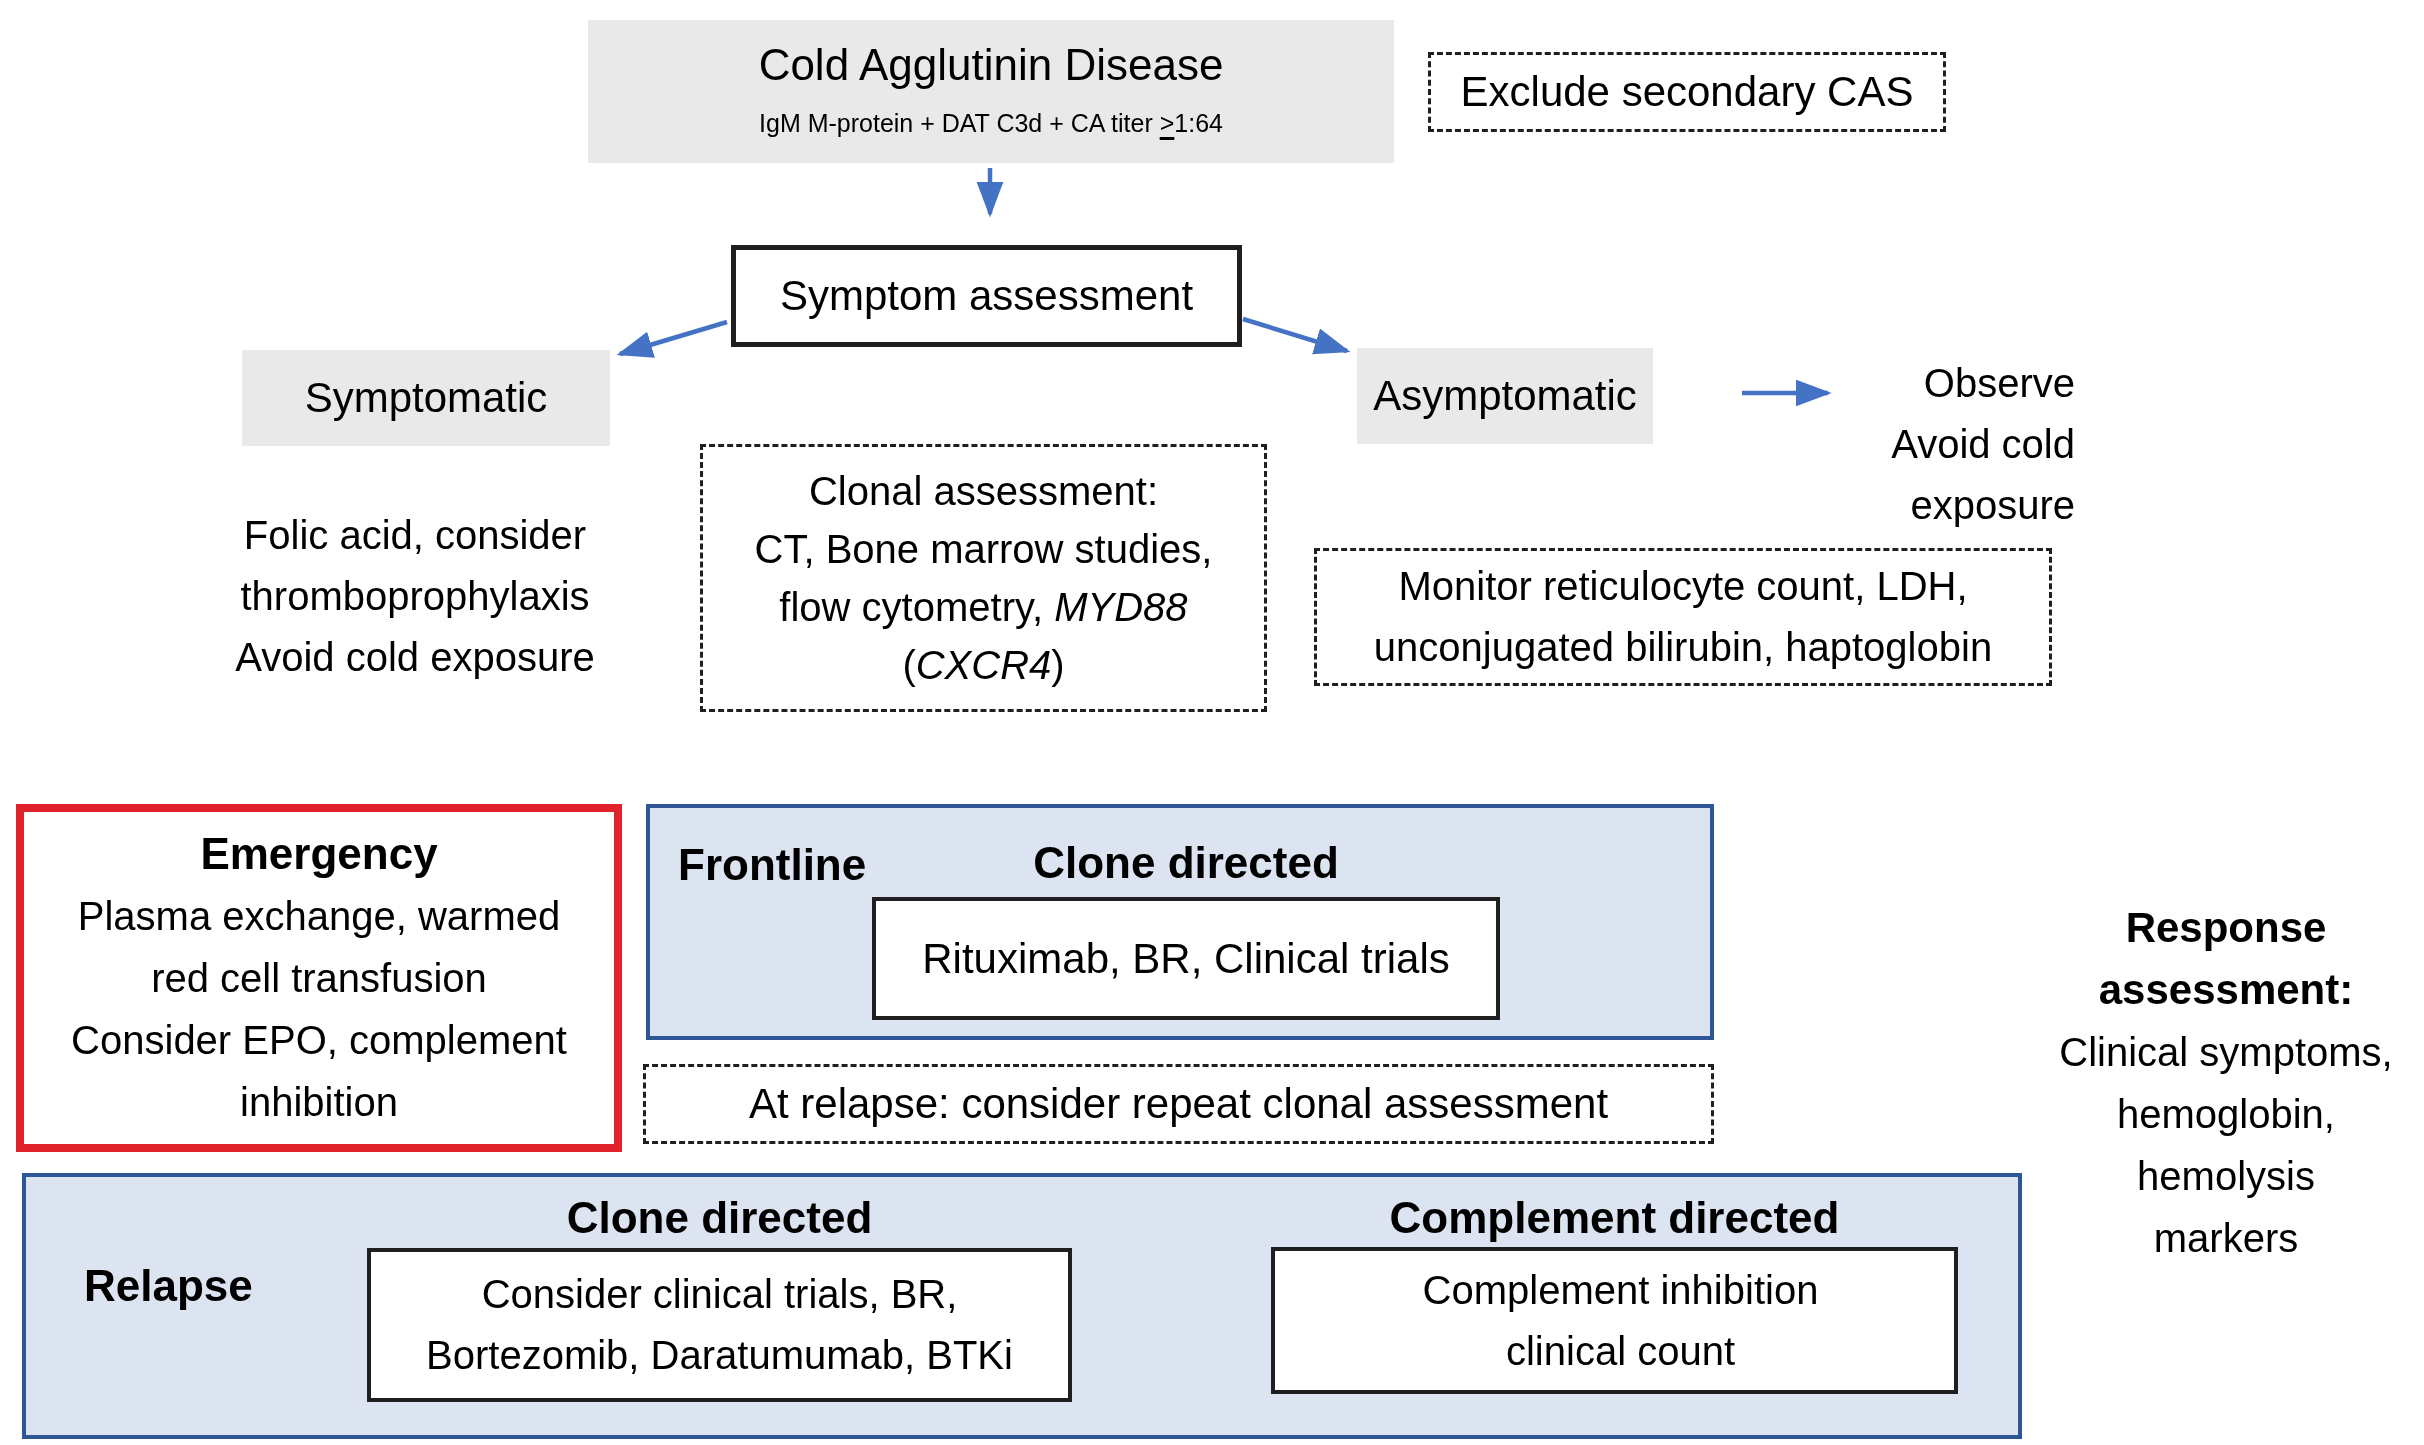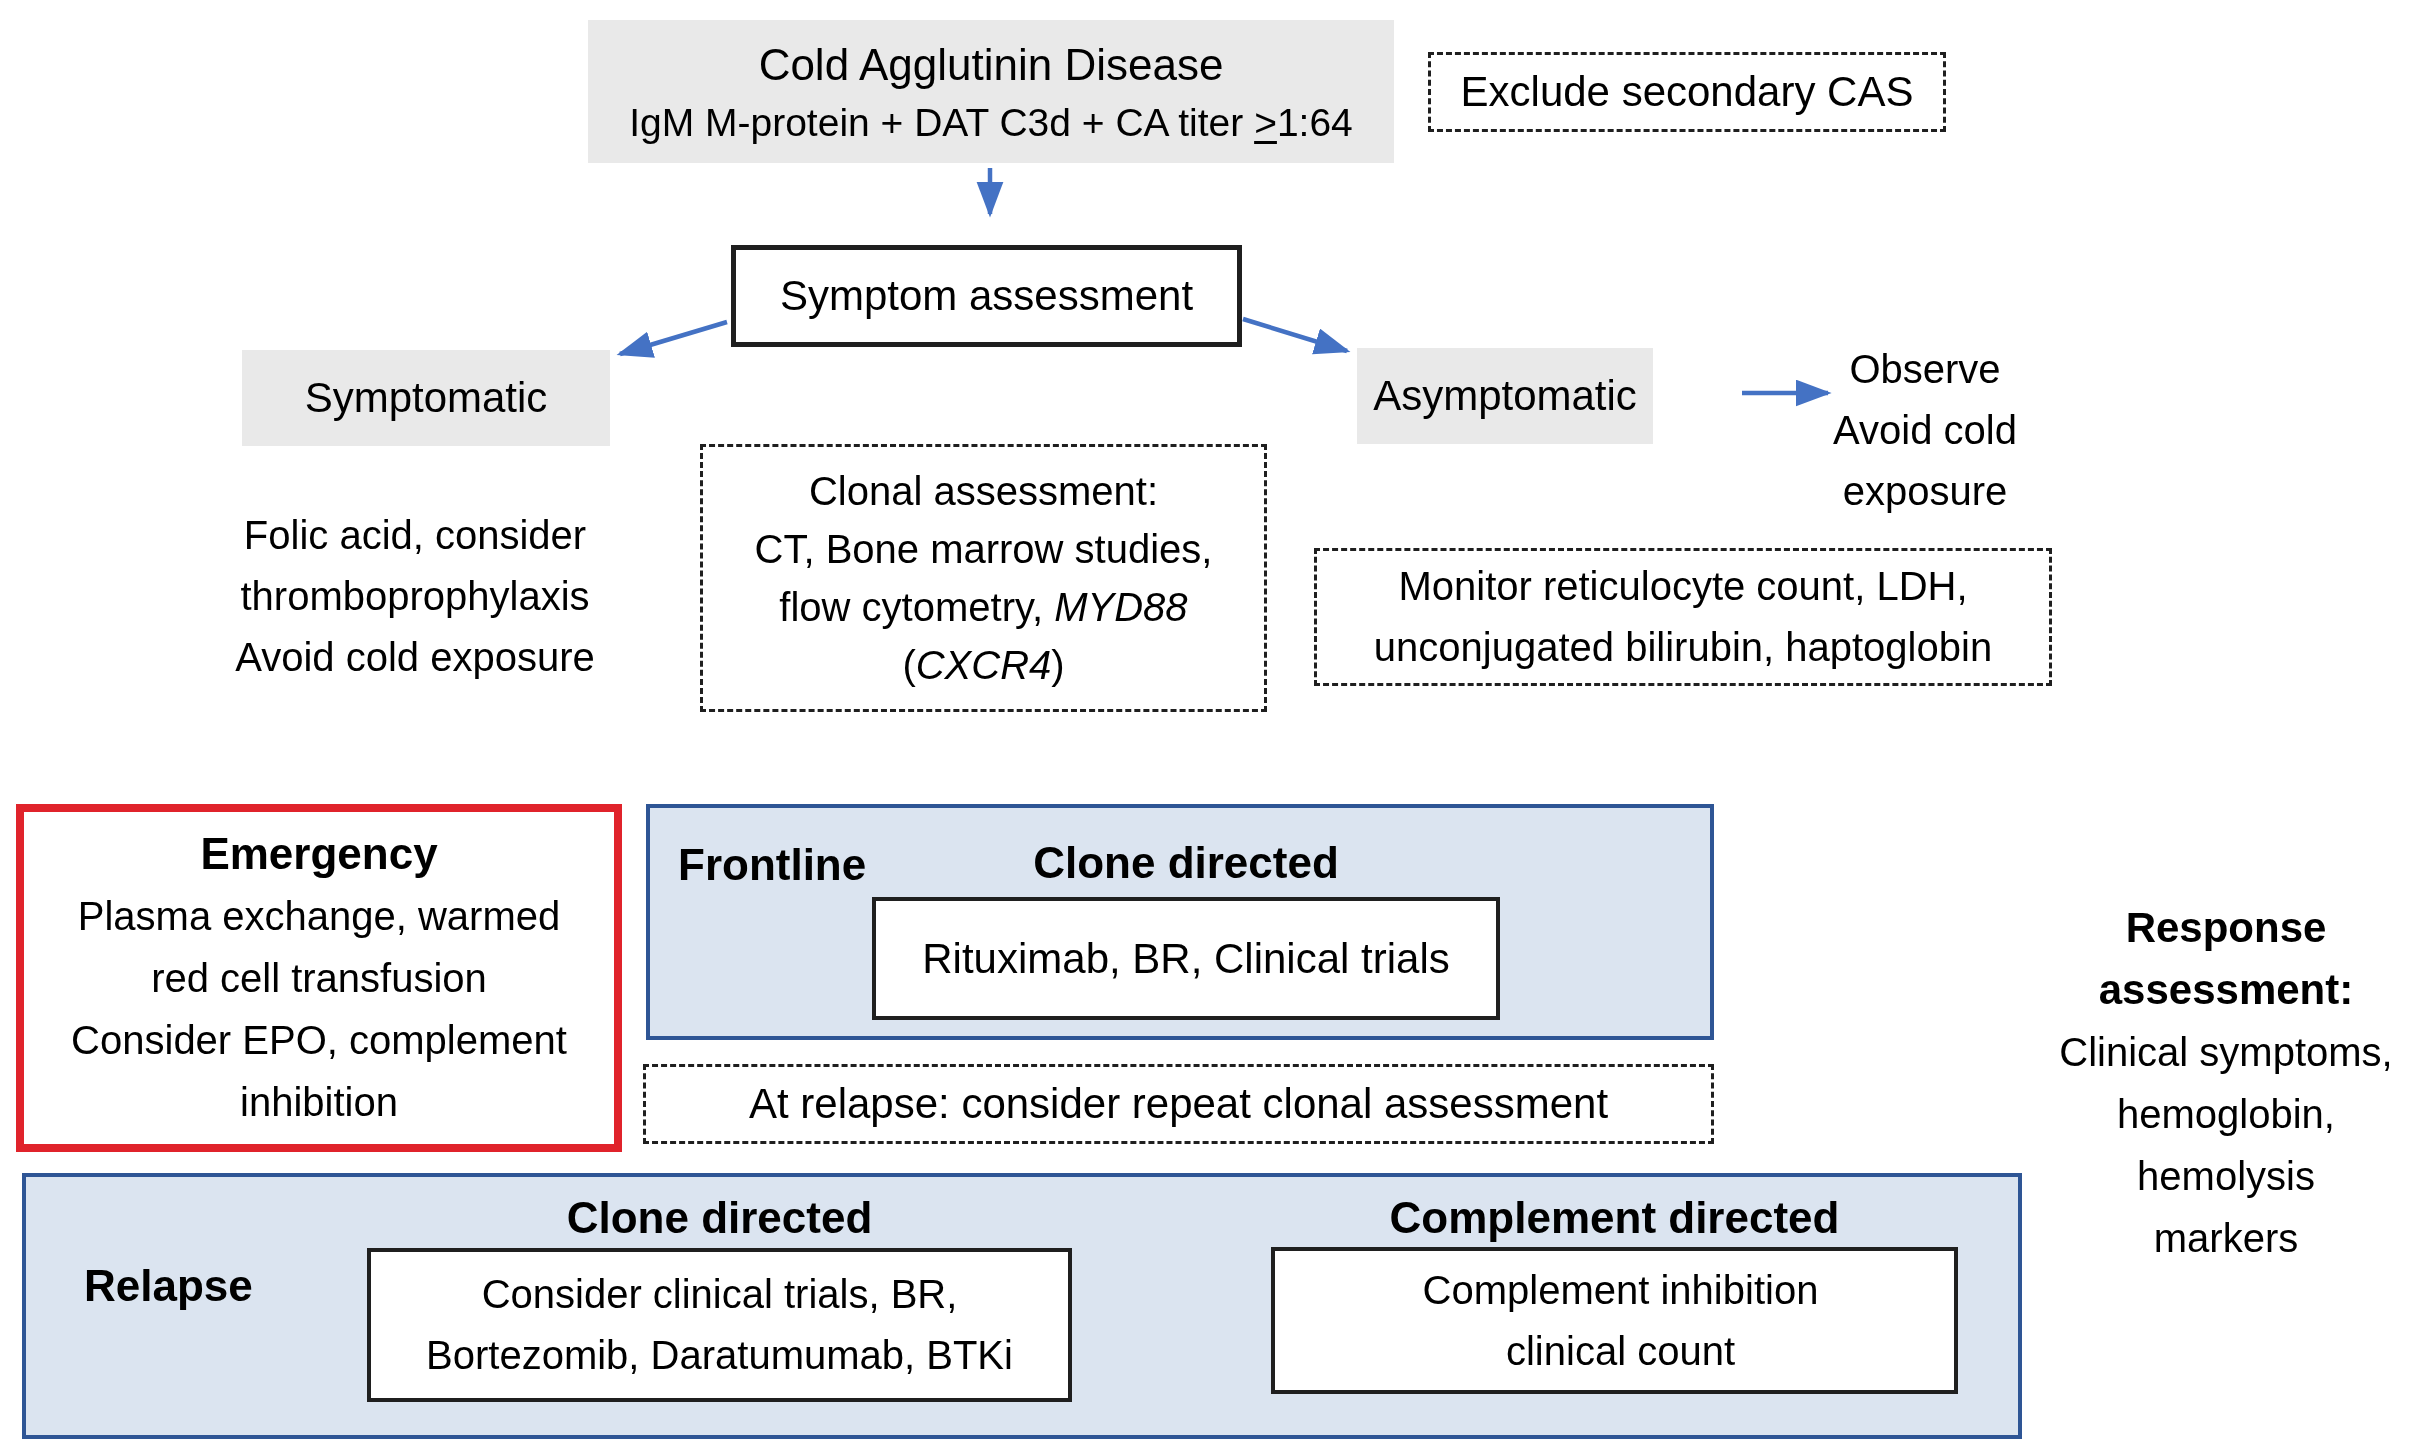--- a/index.html
+++ b/index.html
@@ -15,21 +15,21 @@
   .bluepanel{background:#dbe4f0;border:4px solid #2e5595;}
   .whitebox{background:#ffffff;border:4px solid #1f1f1f;}
   .redbox{background:#ffffff;border:8px solid #e0232b;}
   .t42{font-size:42px;line-height:52px;}
   .t40{font-size:40px;line-height:61px;}
   .lh58{line-height:58px;}
   .lh62{line-height:62px;}
   .bold{font-weight:bold;}
   .b44{font-weight:bold;font-size:44px;line-height:50px;}
   .titleline{font-size:44px;line-height:62px;}
-  .subline{font-size:39px;line-height:54px;}
+  .subline{font-size:25px;line-height:54px;}
   .geq{text-decoration:underline;text-underline-offset:5px;text-decoration-thickness:3px;}
   .gene{font-style:italic;}
   .txtblock{text-align:center;}
   svg.overlay{position:absolute;left:0;top:0;pointer-events:none;}
 </style>
 </head>
 <body>
 
 <div class="canvas">
 
@@ -60,21 +60,21 @@
     <div>Clonal assessment:</div>
     <div>CT, Bone marrow studies,</div>
     <div><span>flow cytometry, </span><span class="gene">MYD88</span></div>
     <div><span>(</span><span class="gene">CXCR4</span><span>)</span></div>
   </div>
 
   <div class="abs gray center t42" style="left:1357px;top:348px;width:296px;height:96px;">
     <div>Asymptomatic</div>
   </div>
 
-  <div class="abs txtblock t40" style="left:1775px;top:339px;width:300px;">
+  <div class="abs txtblock t40" style="left:1775px;top:353px;width:300px;text-align:right;">
     <div>Observe</div>
     <div>Avoid cold</div>
     <div>exposure</div>
   </div>
 
   <div class="abs dashed center t40" style="left:1314px;top:548px;width:738px;height:138px;">
     <div>Monitor reticulocyte count, LDH,</div>
     <div>unconjugated bilirubin, haptoglobin</div>
   </div>
 

